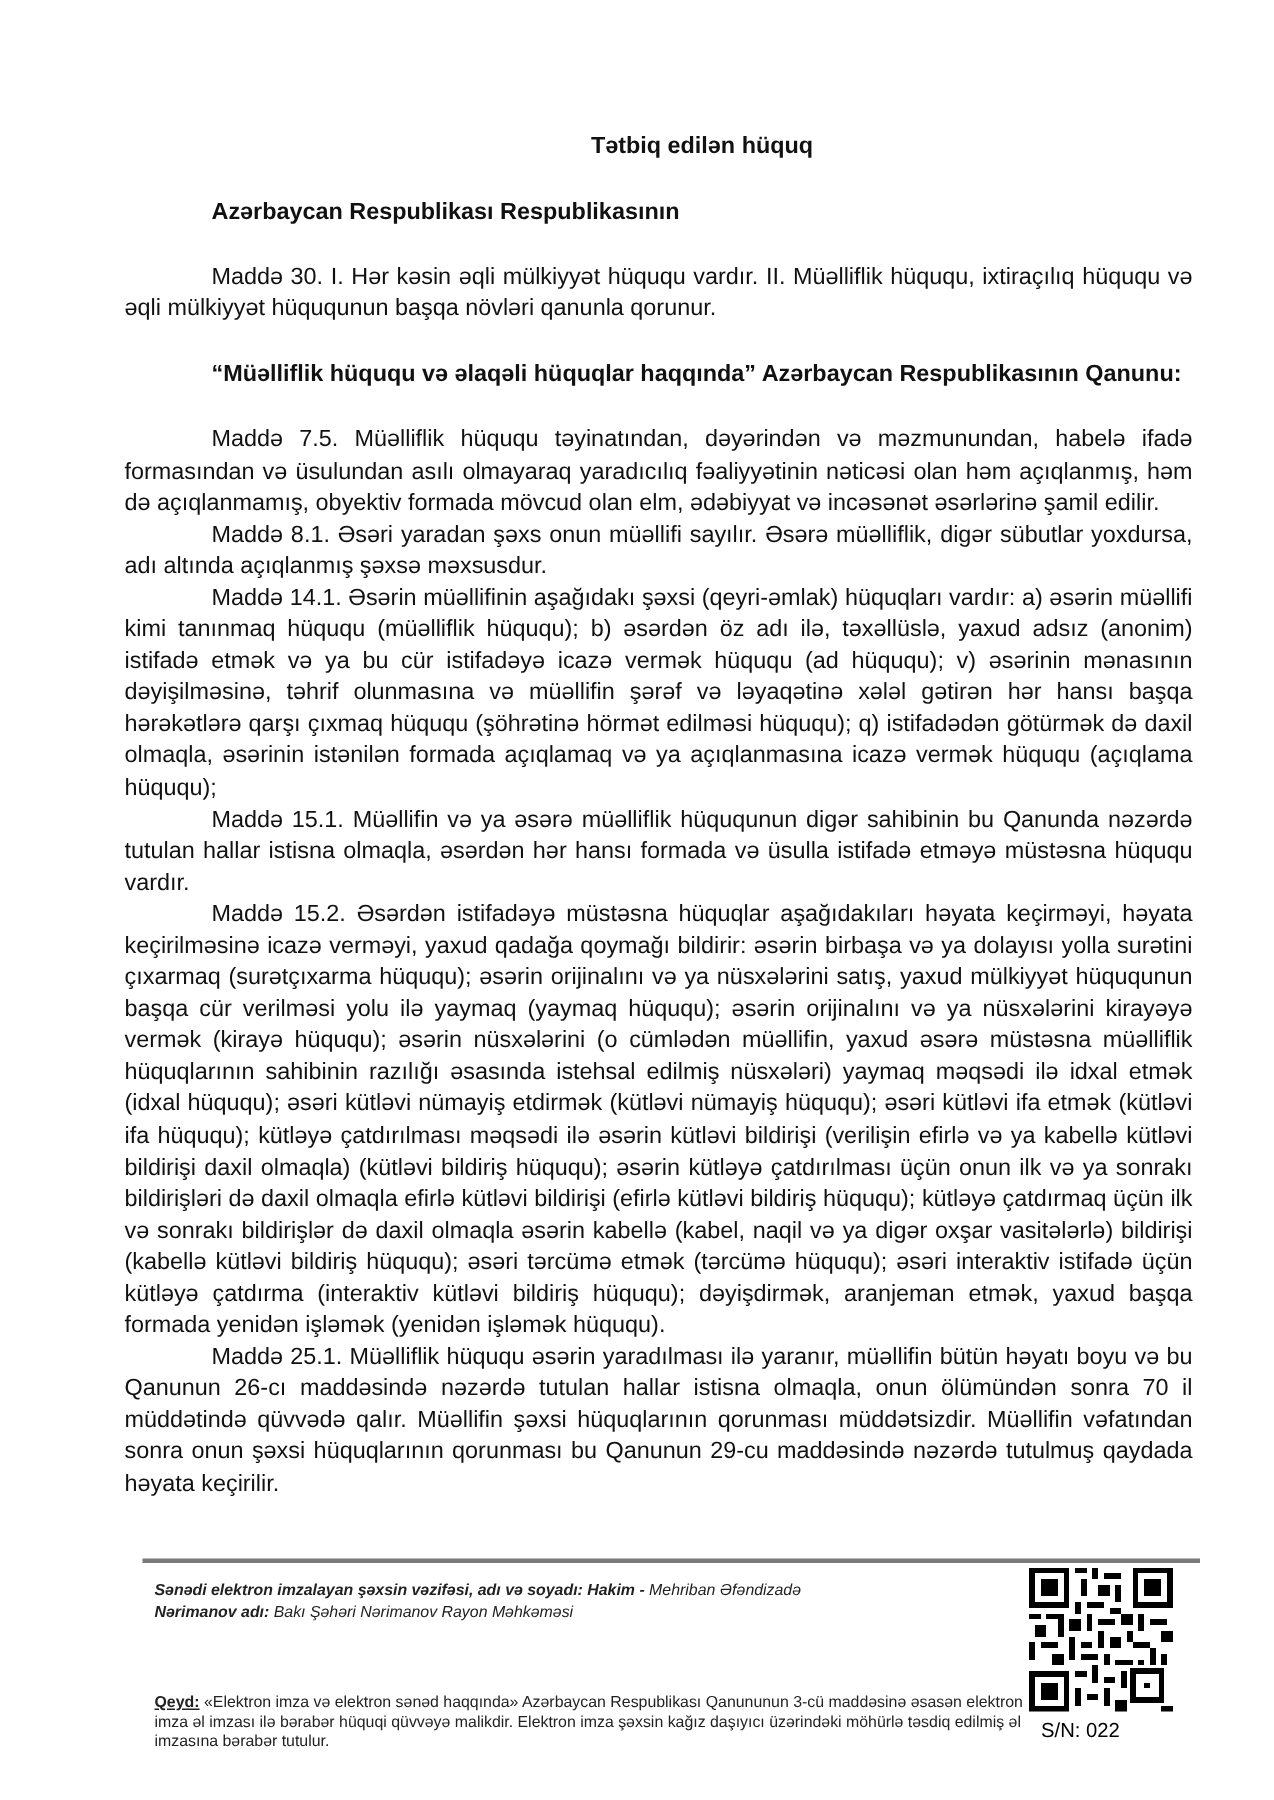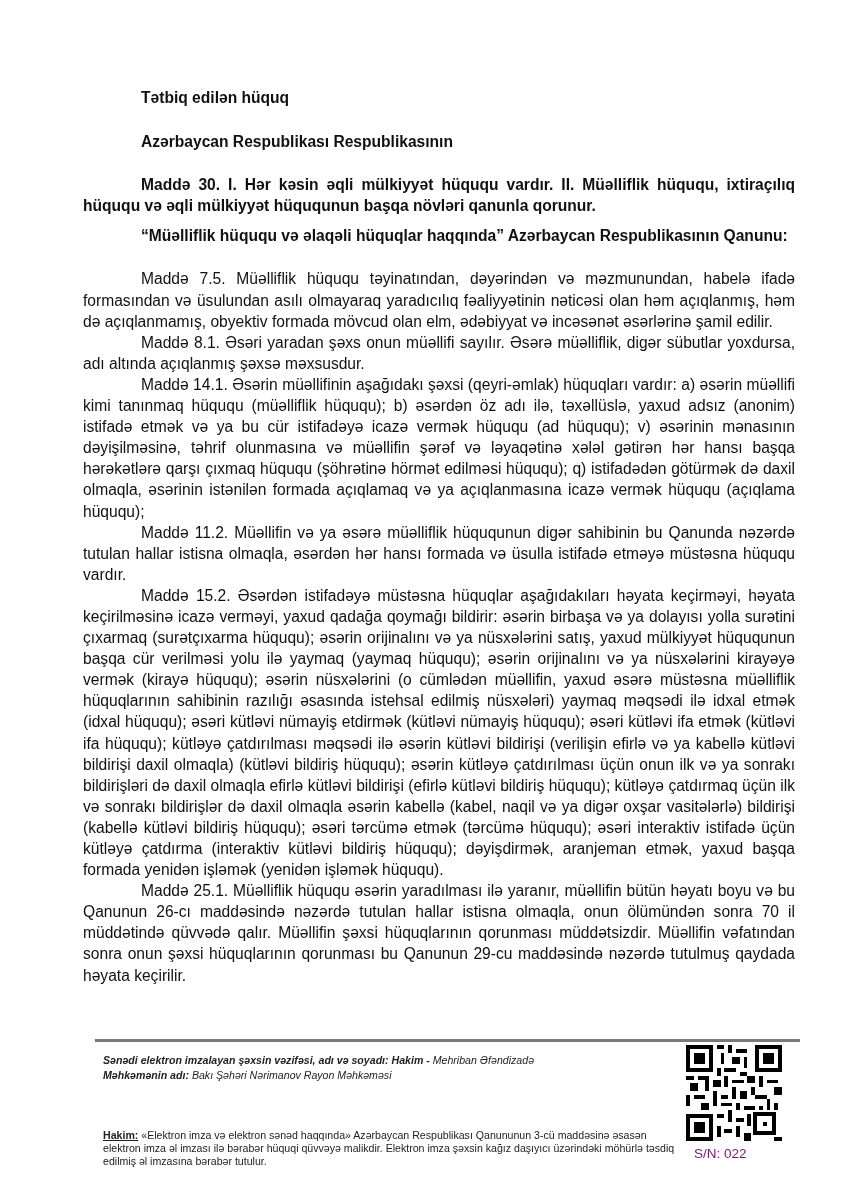--- a/index.html
+++ b/index.html
@@ -1,65 +1,65 @@
 <!DOCTYPE html>
 <html><head>
 <meta charset="utf-8">
 <style>
   html, body { margin: 0; padding: 0; background: #ffffff; }
   body { width: 849px; height: 1200px; position: relative; overflow: hidden;
          font-family: "Liberation Sans", sans-serif; color: #111; }
   .page { position: absolute; left: 0; top: 0; width: 849px; height: 1200px; }
   .content { position: absolute; left: 83px; top: 87px; width: 712px; font-size: 15.6px; line-height: 21.1px; }
   .h { font-weight: bold; padding-left: 58px; margin: 0; }
-  .h1 { margin-top: 0; }
+  .h1 { margin-top: 0; text-align: center; }
   .h2 { margin-top: 23px; }
   p { margin: 0; text-align: justify; text-indent: 58px; }
-  .p-const { margin-top: 22px; font-weight: bold; }
-  .h3 { margin-top: 9px; text-indent: 58px; padding-left: 0; text-align: justify; }
+  .p-const { margin-top: 22px; }
+  .h3 { margin-top: 23px; text-indent: 58px; padding-left: 0; text-align: justify; }
   .p-first { margin-top: 22px; }
   .divider { position: absolute; left: 95px; top: 1039px; width: 705px; height: 3px; background: #7a7a7a; }
   .footer { position: absolute; left: 103px; top: 1053px; width: 570px; font-size: 10.6px; line-height: 14.5px; color: #222; font-style: italic; }
   .footer .lbl { font-weight: bold; }
   .footer .url { padding-left: 2px; }
   .note { position: absolute; left: 103px; top: 1129px; width: 580px; font-size: 10.6px; line-height: 12.8px; color: #222; }
   .note .qeyd { font-weight: bold; text-decoration: underline; }
   .qr { position: absolute; left: 686px; top: 1045px; width: 96px; height: 96px; }
-  .sn { position: absolute; left: 694px; top: 1146px; font-size: 13.5px; color: #701a75; }
+  .sn { position: absolute; left: 694px; top: 1146px; font-size: 13.5px; color: #000000; }
 </style>
 </head>
 <body>
 
 <div class="page">
   <div class="content">
     <div class="h h1">Tətbiq edilən hüquq</div>
     <div class="h h2">Azərbaycan Respublikası Respublikasının</div>
     <p class="p-const">Maddə 30. I. Hər kəsin əqli mülkiyyət hüququ vardır. II. Müəlliflik hüququ, ixtiraçılıq hüququ və əqli mülkiyyət hüququnun başqa növləri qanunla qorunur.</p>
     <div class="h h3">“Müəlliflik hüququ və əlaqəli hüquqlar haqqında” Azərbaycan Respublikasının Qanunu:</div>
     <p class="p-first">Maddə 7.5. Müəlliflik hüququ təyinatından, dəyərindən və məzmunundan, habelə ifadə formasından və üsulundan asılı olmayaraq yaradıcılıq fəaliyyətinin nəticəsi olan həm açıqlanmış, həm də açıqlanmamış, obyektiv formada mövcud olan elm, ədəbiyyat və incəsənət əsərlərinə şamil edilir.</p>
     <p>Maddə 8.1. Əsəri yaradan şəxs onun müəllifi sayılır. Əsərə müəlliflik, digər sübutlar yoxdursa, adı altında açıqlanmış şəxsə məxsusdur.</p>
     <p>Maddə 14.1. Əsərin müəllifinin aşağıdakı şəxsi (qeyri-əmlak) hüquqları vardır: a) əsərin müəllifi kimi tanınmaq hüququ (müəlliflik hüququ); b) əsərdən öz adı ilə, təxəllüslə, yaxud adsız (anonim) istifadə etmək və ya bu cür istifadəyə icazə vermək hüququ (ad hüququ); v) əsərinin mənasının dəyişilməsinə, təhrif olunmasına və müəllifin şərəf və ləyaqətinə xələl gətirən hər hansı başqa hərəkətlərə qarşı çıxmaq hüququ (şöhrətinə hörmət edilməsi hüququ); q) istifadədən götürmək də daxil olmaqla, əsərinin istənilən formada açıqlamaq və ya açıqlanmasına icazə vermək hüququ (açıqlama hüququ);</p>
-    <p>Maddə 11.2. Müəllifin və ya əsərə müəlliflik hüququnun digər sahibinin bu Qanunda nəzərdə tutulan hallar istisna olmaqla, əsərdən hər hansı formada və üsulla istifadə etməyə müstəsna hüququ vardır.</p>
+    <p>Maddə 15.1. Müəllifin və ya əsərə müəlliflik hüququnun digər sahibinin bu Qanunda nəzərdə tutulan hallar istisna olmaqla, əsərdən hər hansı formada və üsulla istifadə etməyə müstəsna hüququ vardır.</p>
     <p>Maddə 15.2. Əsərdən istifadəyə müstəsna hüquqlar aşağıdakıları həyata keçirməyi, həyata keçirilməsinə icazə verməyi, yaxud qadağa qoymağı bildirir: əsərin birbaşa və ya dolayısı yolla surətini çıxarmaq (surətçıxarma hüququ); əsərin orijinalını və ya nüsxələrini satış, yaxud mülkiyyət hüququnun başqa cür verilməsi yolu ilə yaymaq (yaymaq hüququ); əsərin orijinalını və ya nüsxələrini kirayəyə vermək (kirayə hüququ); əsərin nüsxələrini (o cümlədən müəllifin, yaxud əsərə müstəsna müəlliflik hüquqlarının sahibinin razılığı əsasında istehsal edilmiş nüsxələri) yaymaq məqsədi ilə idxal etmək (idxal hüququ); əsəri kütləvi nümayiş etdirmək (kütləvi nümayiş hüququ); əsəri kütləvi ifa etmək (kütləvi ifa hüququ); kütləyə çatdırılması məqsədi ilə əsərin kütləvi bildirişi (verilişin efirlə və ya kabellə kütləvi bildirişi daxil olmaqla) (kütləvi bildiriş hüququ); əsərin kütləyə çatdırılması üçün onun ilk və ya sonrakı bildirişləri də daxil olmaqla efirlə kütləvi bildirişi (efirlə kütləvi bildiriş hüququ); kütləyə çatdırmaq üçün ilk və sonrakı bildirişlər də daxil olmaqla əsərin kabellə (kabel, naqil və ya digər oxşar vasitələrlə) bildirişi (kabellə kütləvi bildiriş hüququ); əsəri tərcümə etmək (tərcümə hüququ); əsəri interaktiv istifadə üçün kütləyə çatdırma (interaktiv kütləvi bildiriş hüququ); dəyişdirmək, aranjeman etmək, yaxud başqa formada yenidən işləmək (yenidən işləmək hüququ).</p>
     <p>Maddə 25.1. Müəlliflik hüququ əsərin yaradılması ilə yaranır, müəllifin bütün həyatı boyu və bu Qanunun 26-cı maddəsində nəzərdə tutulan hallar istisna olmaqla, onun ölümündən sonra 70 il müddətində qüvvədə qalır. Müəllifin şəxsi hüquqlarının qorunması müddətsizdir. Müəllifin vəfatından sonra onun şəxsi hüquqlarının qorunması bu Qanunun 29-cu maddəsində nəzərdə tutulmuş qaydada həyata keçirilir.</p>
   </div>
 
   <div class="divider"></div>
 
   <div class="footer">
     <div>
       <span class="lbl">Sənədi elektron imzalayan şəxsin vəzifəsi, adı və soyadı: Hakim - </span><span>Mehriban Əfəndizadə</span>
     </div>
     <div>
-      <span class="lbl">Məhkəmənin adı: </span><span>Bakı Şəhəri Nərimanov Rayon Məhkəməsi</span>
+      <span class="lbl">Nərimanov adı: </span><span>Bakı Şəhəri Nərimanov Rayon Məhkəməsi</span>
     </div>
   </div>
 
   <div class="note">
-    <span class="qeyd">Hakim:</span><span> «Elektron imza və elektron sənəd haqqında» Azərbaycan Respublikası Qanununun 3-cü maddəsinə əsasən elektron imza əl imzası ilə bərabər hüquqi qüvvəyə malikdir. Elektron imza şəxsin kağız daşıyıcı üzərindəki möhürlə təsdiq edilmiş əl imzasına bərabər tutulur.</span>
+    <span class="qeyd">Qeyd:</span><span> «Elektron imza və elektron sənəd haqqında» Azərbaycan Respublikası Qanununun 3-cü maddəsinə əsasən elektron imza əl imzası ilə bərabər hüquqi qüvvəyə malikdir. Elektron imza şəxsin kağız daşıyıcı üzərindəki möhürlə təsdiq edilmiş əl imzasına bərabər tutulur.</span>
   </div>
 
   <svg class="qr" viewBox="0 0 25 25" shape-rendering="crispEdges">
     <rect width="25" height="25" fill="#fff"></rect>
     <g fill="#000">
       <path d="M0 0h7v7H0zM1 1v5h5V1zM2 2h3v3H2z" fill-rule="evenodd"></path>
       <path d="M18 0h7v7h-7zM19 1v5h5V1zM20 2h3v3h-3z" fill-rule="evenodd"></path>
       <path d="M0 18h7v7H0zM1 19v5h5v-5zM2 20h3v3H2z" fill-rule="evenodd"></path>
       <rect x="8" y="0" width="2" height="1"></rect>
         <rect x="11" y="0" width="1" height="2"></rect>

